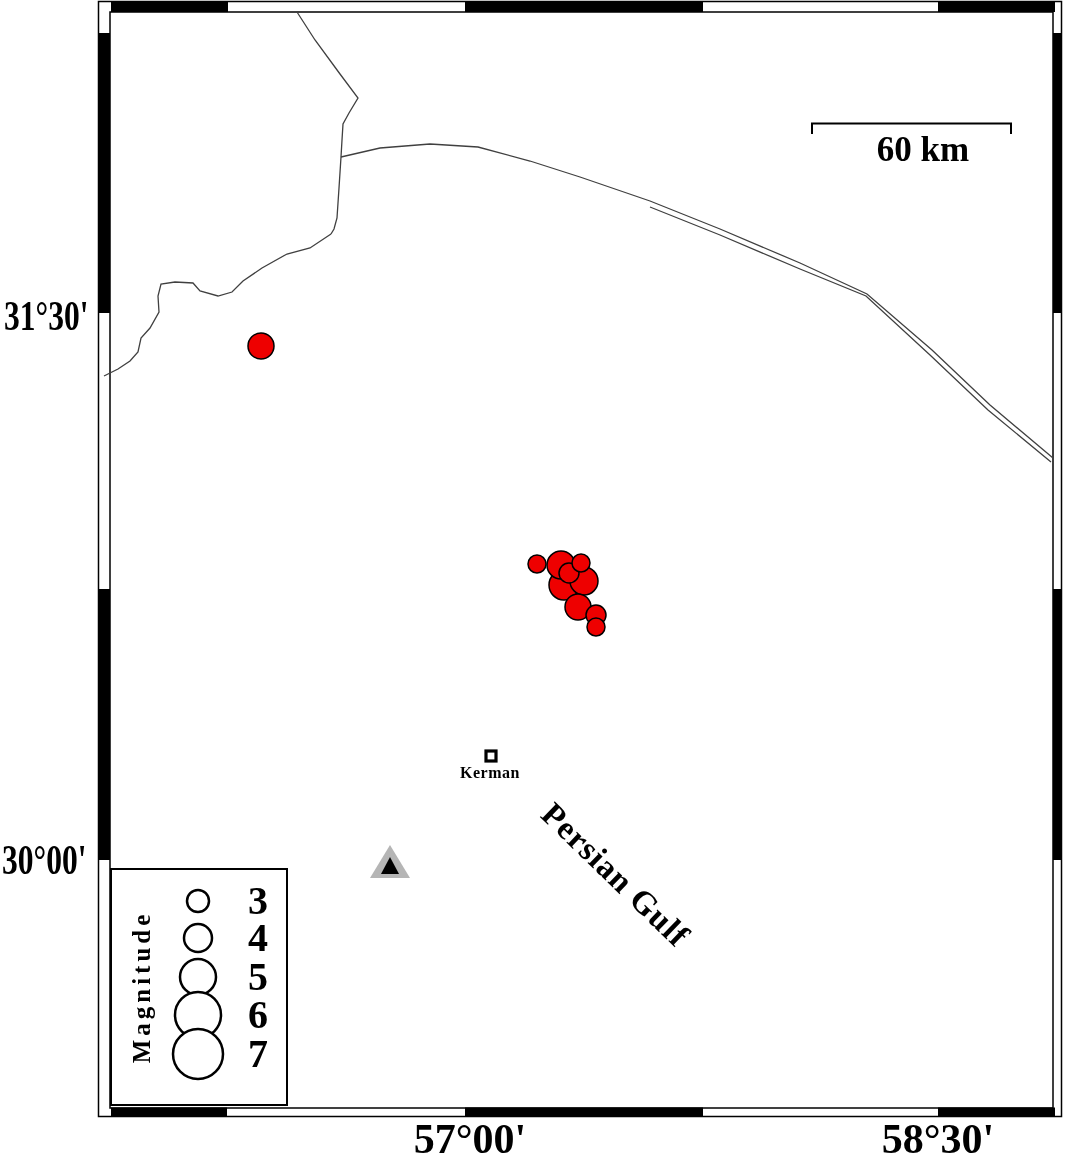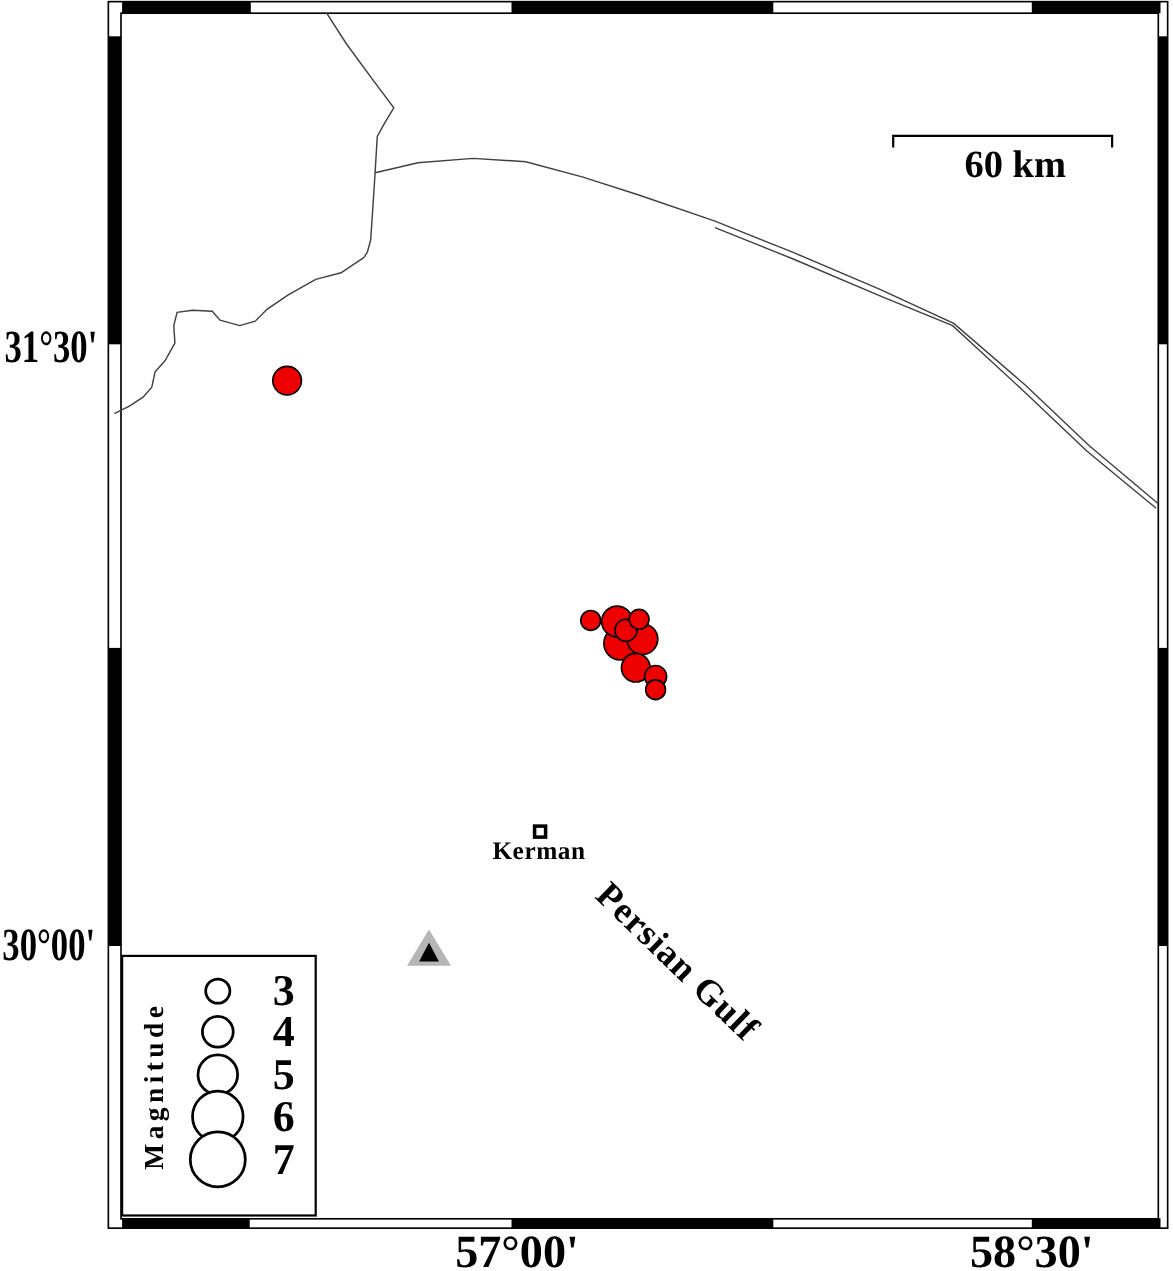--- a/index.html
+++ b/index.html
@@ -13,21 +13,21 @@
   }
   .figure svg{position:absolute;left:0;top:0;}
   .lbl{position:absolute;font-weight:bold;white-space:nowrap;line-height:1;}
   .lat-label{right:978px;top:316px;transform:translateY(-50%);font-size:42px;}
   .lat-label.second{right:980px;top:860px;}
   .lat-inner{display:inline-block;transform:scaleX(0.75);transform-origin:right center;}
   .lon-label{transform:translate(-50%,-50%);font-size:42px;}
   #lon-0{left:470px;top:1139px;}
   #lon-1{left:938px;top:1139px;}
   #scale-label{left:912px;top:149px;transform:translate(-50%,-50%);font-size:35px;margin-left:11px;}
-  #city-label{left:490px;top:773px;transform:translate(-50%,-50%);font-size:23px;letter-spacing:0.5px;}
+  #city-label{left:490px;top:773px;transform:translate(-50%,-50%);font-size:16px;letter-spacing:0.5px;}
   #sea-label{left:558px;top:797px;font-size:33px;letter-spacing:1px;transform:rotate(44deg);transform-origin:0 0;}
   #legend-title{left:141px;top:987px;transform:translate(-50%,-50%) rotate(-90deg);font-size:25px;letter-spacing:4px;}
   .legend-num{position:absolute;left:258px;transform:translate(-50%,-50%);font-size:40px;font-weight:bold;line-height:1;}
 </style>
 </head>
 <body>
 
 <div class="figure">
 
   <svg id="map-svg" width="1066" height="1155" viewBox="0 0 1066 1155">

